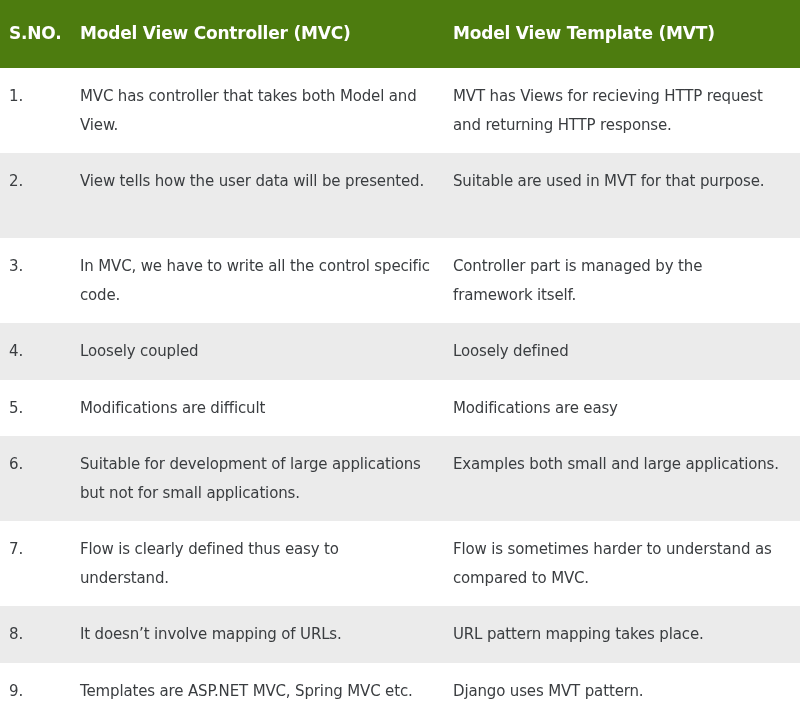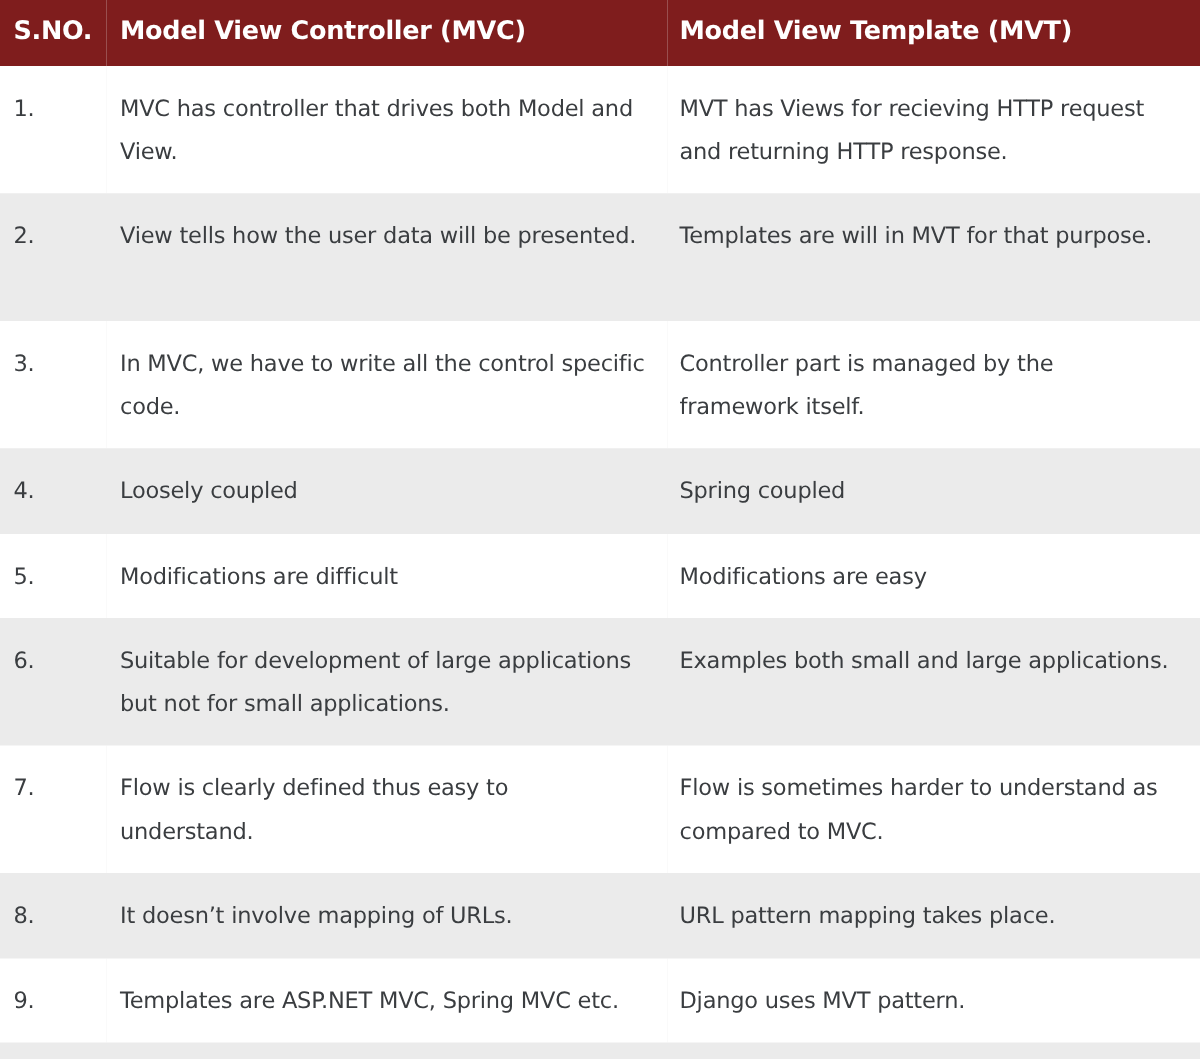--- a/index.html
+++ b/index.html
@@ -9,21 +9,21 @@
       font-family: "DejaVu Sans", sans-serif;
     }
     table.cmp {
       width: 800px;
       border-collapse: collapse;
       table-layout: fixed;
     }
     col.c1 { width: 71px; }
     col.c2 { width: 374px; }
     col.c3 { width: 355px; }
-    thead tr { background: #7f1d1d; height: 44px; }
+    thead tr { background: #4d7c0f; height: 68px; }
     thead th {
       color: #ffffff;
       font-weight: 600;
       font-size: 17px;
       text-align: left;
       vertical-align: middle;
       padding: 0 0 2px 0;
       white-space: nowrap;
       letter-spacing: -0.2px;
     }
@@ -59,37 +59,37 @@
   <thead>
     <tr>
       <th class="h1">S.NO.</th>
       <th class="h2">Model View Controller (MVC)</th>
       <th class="h3">Model View Template (MVT)</th>
     </tr>
   </thead>
   <tbody>
     <tr class="odd r2">
       <td class="sno">1.</td>
-      <td class="mvc">MVC has controller that drives both Model and View.</td>
+      <td class="mvc">MVC has controller that takes both Model and View.</td>
       <td class="mvt">MVT has Views for recieving HTTP request and returning HTTP response.</td>
     </tr>
     <tr class="even r2">
       <td class="sno">2.</td>
       <td class="mvc">View tells how the user data will be presented.</td>
-      <td class="mvt">Templates are will in MVT for that purpose.</td>
+      <td class="mvt">Suitable are used in MVT for that purpose.</td>
     </tr>
     <tr class="odd r2">
       <td class="sno">3.</td>
       <td class="mvc">In MVC, we have to write all the control specific code.</td>
       <td class="mvt">Controller part is managed by the framework itself.</td>
     </tr>
     <tr class="even r1">
       <td class="sno">4.</td>
       <td class="mvc">Loosely coupled</td>
-      <td class="mvt">Spring coupled</td>
+      <td class="mvt">Loosely defined</td>
     </tr>
     <tr class="odd r1">
       <td class="sno">5.</td>
       <td class="mvc">Modifications are difficult</td>
       <td class="mvt">Modifications are easy</td>
     </tr>
     <tr class="even r2">
       <td class="sno">6.</td>
       <td class="mvc">Suitable for development of large applications but not for small applications.</td>
       <td class="mvt">Examples both small and large applications.</td>

